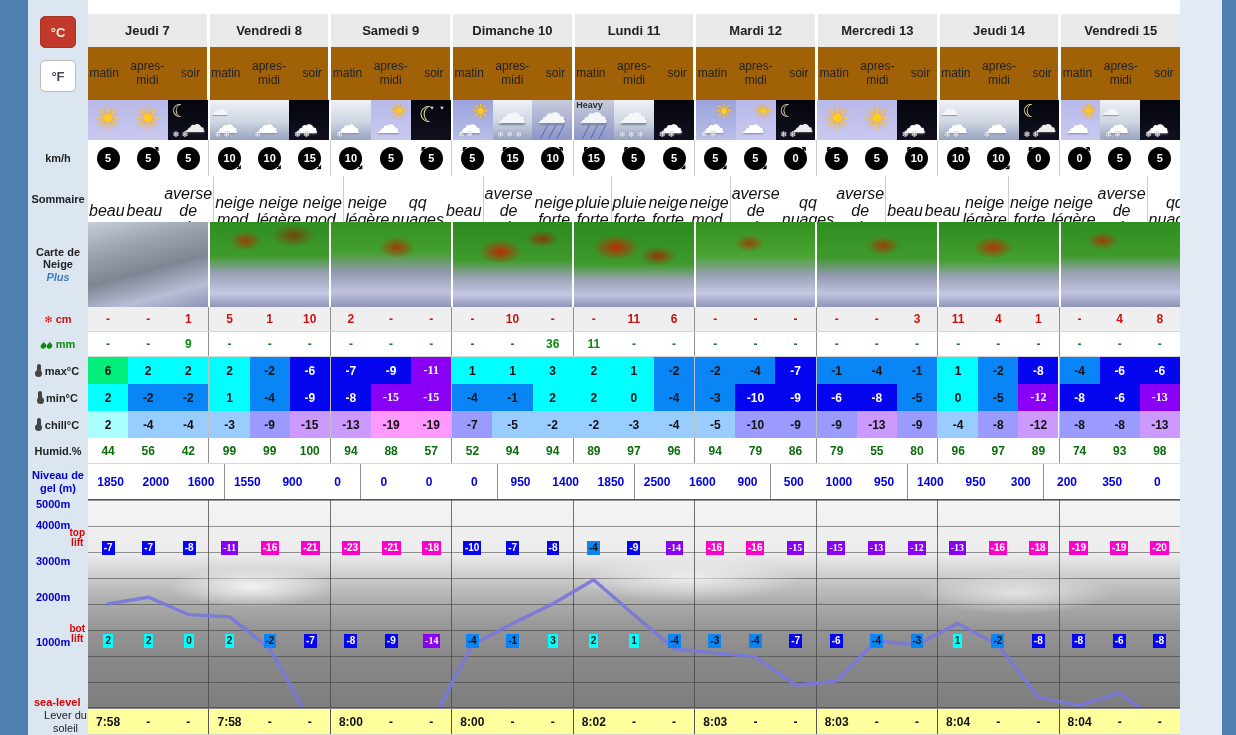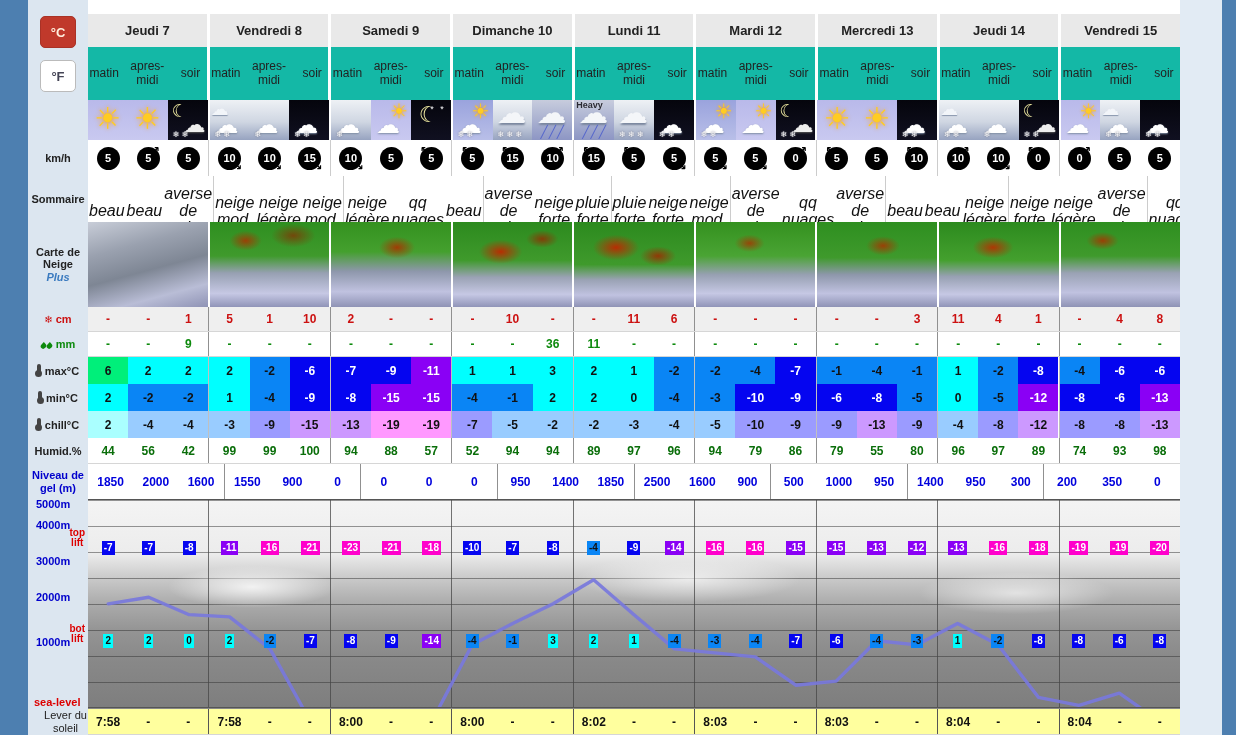--- a/index.html
+++ b/index.html
@@ -29,21 +29,21 @@
   .elev{position:absolute;left:8px;transform:translateY(-50%);color:#0000cc;font-weight:bold;}
   .lift{position:absolute;right:3px;transform:translateY(-50%);color:#dd0000;font-weight:bold;font-size:10px;line-height:1;text-align:center;}
   .sealevel{position:absolute;left:6px;transform:translateY(-50%);color:#dd0000;font-weight:bold;}
   
   .content{width:1092px;display:flex;flex-direction:column;background:#fff;}
   .top-strip{height:14px;background:#fff;}
   .row{display:flex;width:100%;}
   .r-dayname{height:33px;}
   .dn{flex:1;background:#e9e9e9;border-left:3px solid #fff;display:flex;align-items:center;justify-content:center;font-weight:bold;font-size:13px;color:#222;cursor:pointer;}
   .r-periods{height:53px;}
-  .r-periods .dg{background:#14b8a6;border-left:3px solid #fff;gap:10px;}
+  .r-periods .dg{background:#a16207;border-left:3px solid #fff;gap:10px;}
   .first{border-left:none !important;}
   .dg{flex:1;display:flex;}
   .pcell{flex:1;display:flex;flex-direction:column;align-items:center;justify-content:center;font-size:12px;color:#222;line-height:1.1;}
   .r-icons{height:40px;}
   .r-icons .dg{border-left:2px solid #fff;}
   .tile{flex:1;position:relative;overflow:hidden;}
   .bg-day{background:linear-gradient(180deg,#b9b9ea 0%,#c9c9f0 100%);}
   .bg-cloud{background:linear-gradient(180deg,#eef1f5 0%,#cfd6e2 55%,#97a3c0 100%);}
   .bg-night{background:linear-gradient(180deg,#05050c 0%,#101020 100%);}
   .bg-rain{background:linear-gradient(180deg,#c7ccdd 0%,#8d96c4 100%);}
@@ -87,21 +87,21 @@
   .r-temp{height:27px;border-bottom:none;}
   .r-temp .dg{border-left:1px solid #c0c0c0;}
   .r-hum{height:26px;background:#fff;}
   .r-hum .vc{color:#0a6e0a;}
   .r-gel{height:35px;background:#fff;border-bottom:none;}
   .r-gel .vc{color:#0000dd;}
   .c-green{background:#00ef7a;color:#111;}
   .c-cyan{background:#00ffff;color:#111;}
   .c-blue{background:#0a85f5;color:#111;}
   .c-navy{background:#0505f0;color:#fff;}
-  .c-purple{background:#8a00f5;color:#fff;}
+  .c-purple{background:#8a00f5;color:#fff;font-family:Liberation Serif, serif;}
   .c-magenta{background:#ff00cc;color:#fff;}
   .h-cyan{background:#aaffff;color:#111;}
   .h-blue{background:#99ccff;color:#111;}
   .h-slate{background:#9b9bff;color:#111;}
   .h-lilac{background:#cc99ff;color:#111;}
   .h-pink{background:#ff99ff;color:#111;}
   
   .chart{height:209px;position:relative;overflow:hidden;border-top:1px solid #555;border-bottom:1px solid #555;
     background:
       radial-gradient(120px 30px at 15% 42%,rgba(255,255,255,.8),transparent 70%),

